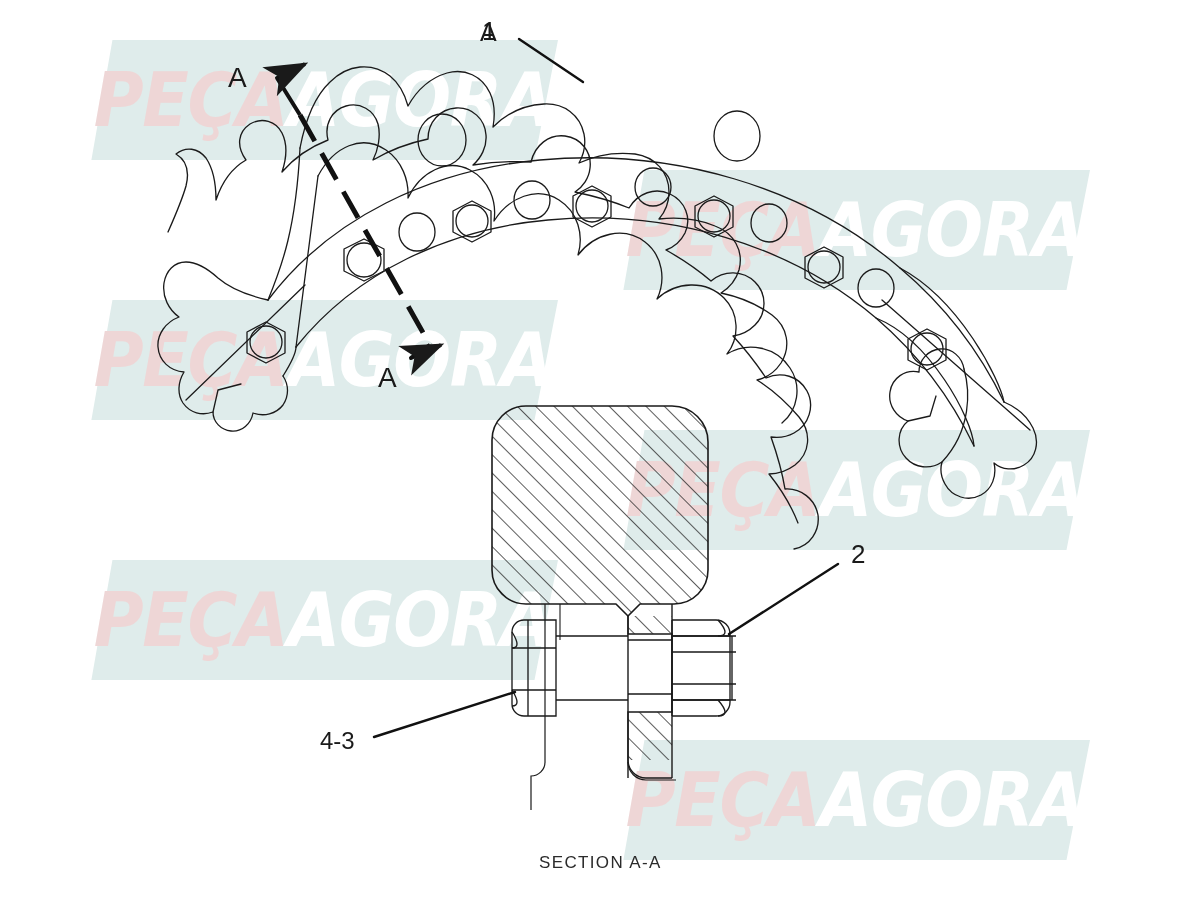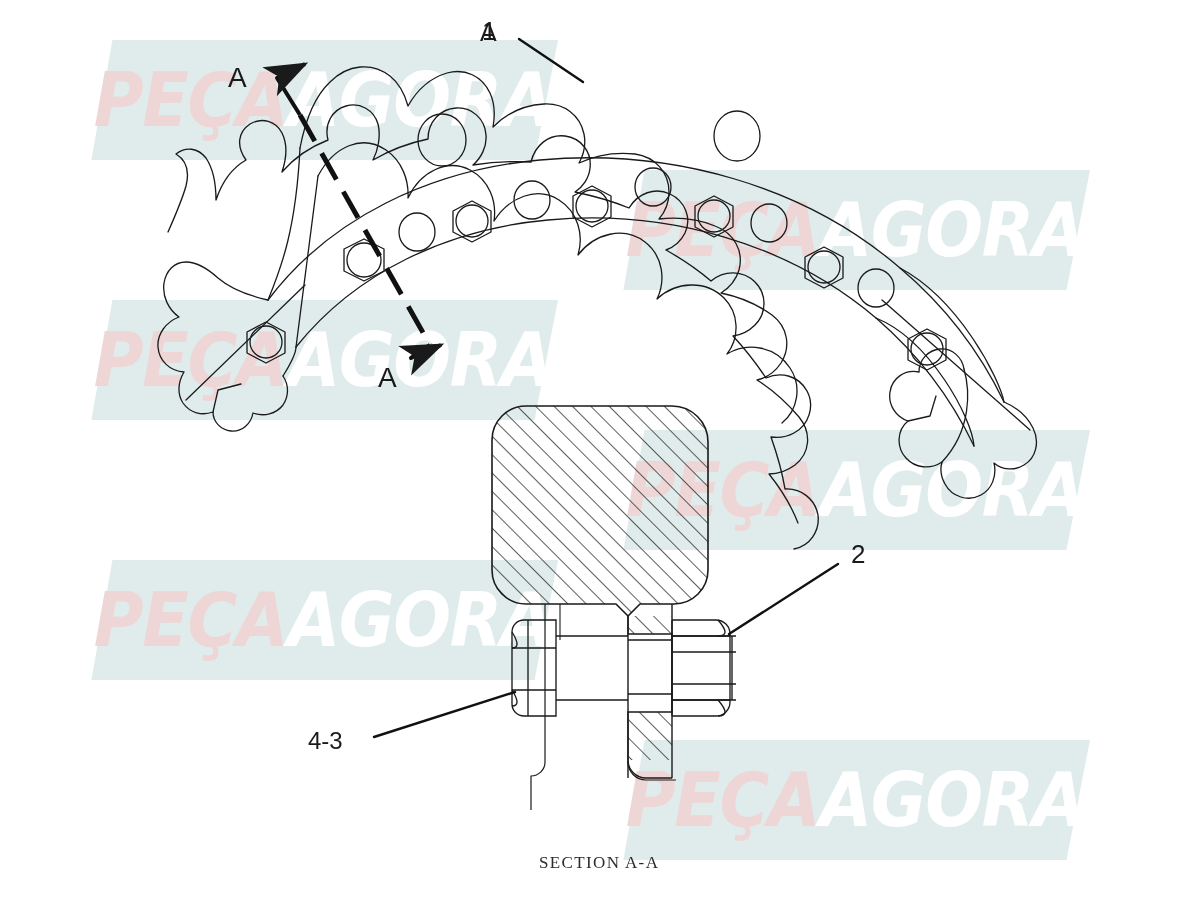--- a/index.html
+++ b/index.html
@@ -58,21 +58,21 @@
 
   .lbl {
     position: absolute;
     color: #1a1a1a;
     font-family: "Liberation Sans", sans-serif;
     white-space: nowrap;
   }
   #caption {
     position: absolute;
     color: #2b2b2b;
-    font-family: Liberation Serif, serif;
+    font-family: Liberation Sans, sans-serif;
     letter-spacing: 0.08em;
     white-space: nowrap;
   }
 </style>
 </head>
 <body>
 
 <div id="page" style="background: rgb(255, 255, 255); width: 1200px; height: 900px;">
 
   <div id="wm-layer">
@@ -389,18 +389,18 @@
     <div class="lbl" style="left:480px; top:18px; font-size:25px;">A</div>
 
     <div class="lbl" style="left:228px; top:62px; font-size:28px;">A</div>
 
     <div class="lbl" style="left:378px; top:362px; font-size:28px;">A</div>
 
     <div class="lbl" style="left:482px; top:16px; font-size:26px;">1</div>
 
     <div class="lbl" style="left:851px; top:539px; font-size:26px;">2</div>
 
-    <div class="lbl" style="left:308px; top:727px; font-size:24px;">4-3</div>
+    <div class="lbl" style="left:320px; top:727px; font-size:24px;">4-3</div>
 
     <div id="caption" style="left:539px; top:853px; font-size:17px;">SECTION A-A</div>
   </div>
 
 </div>
 
 </body></html>

